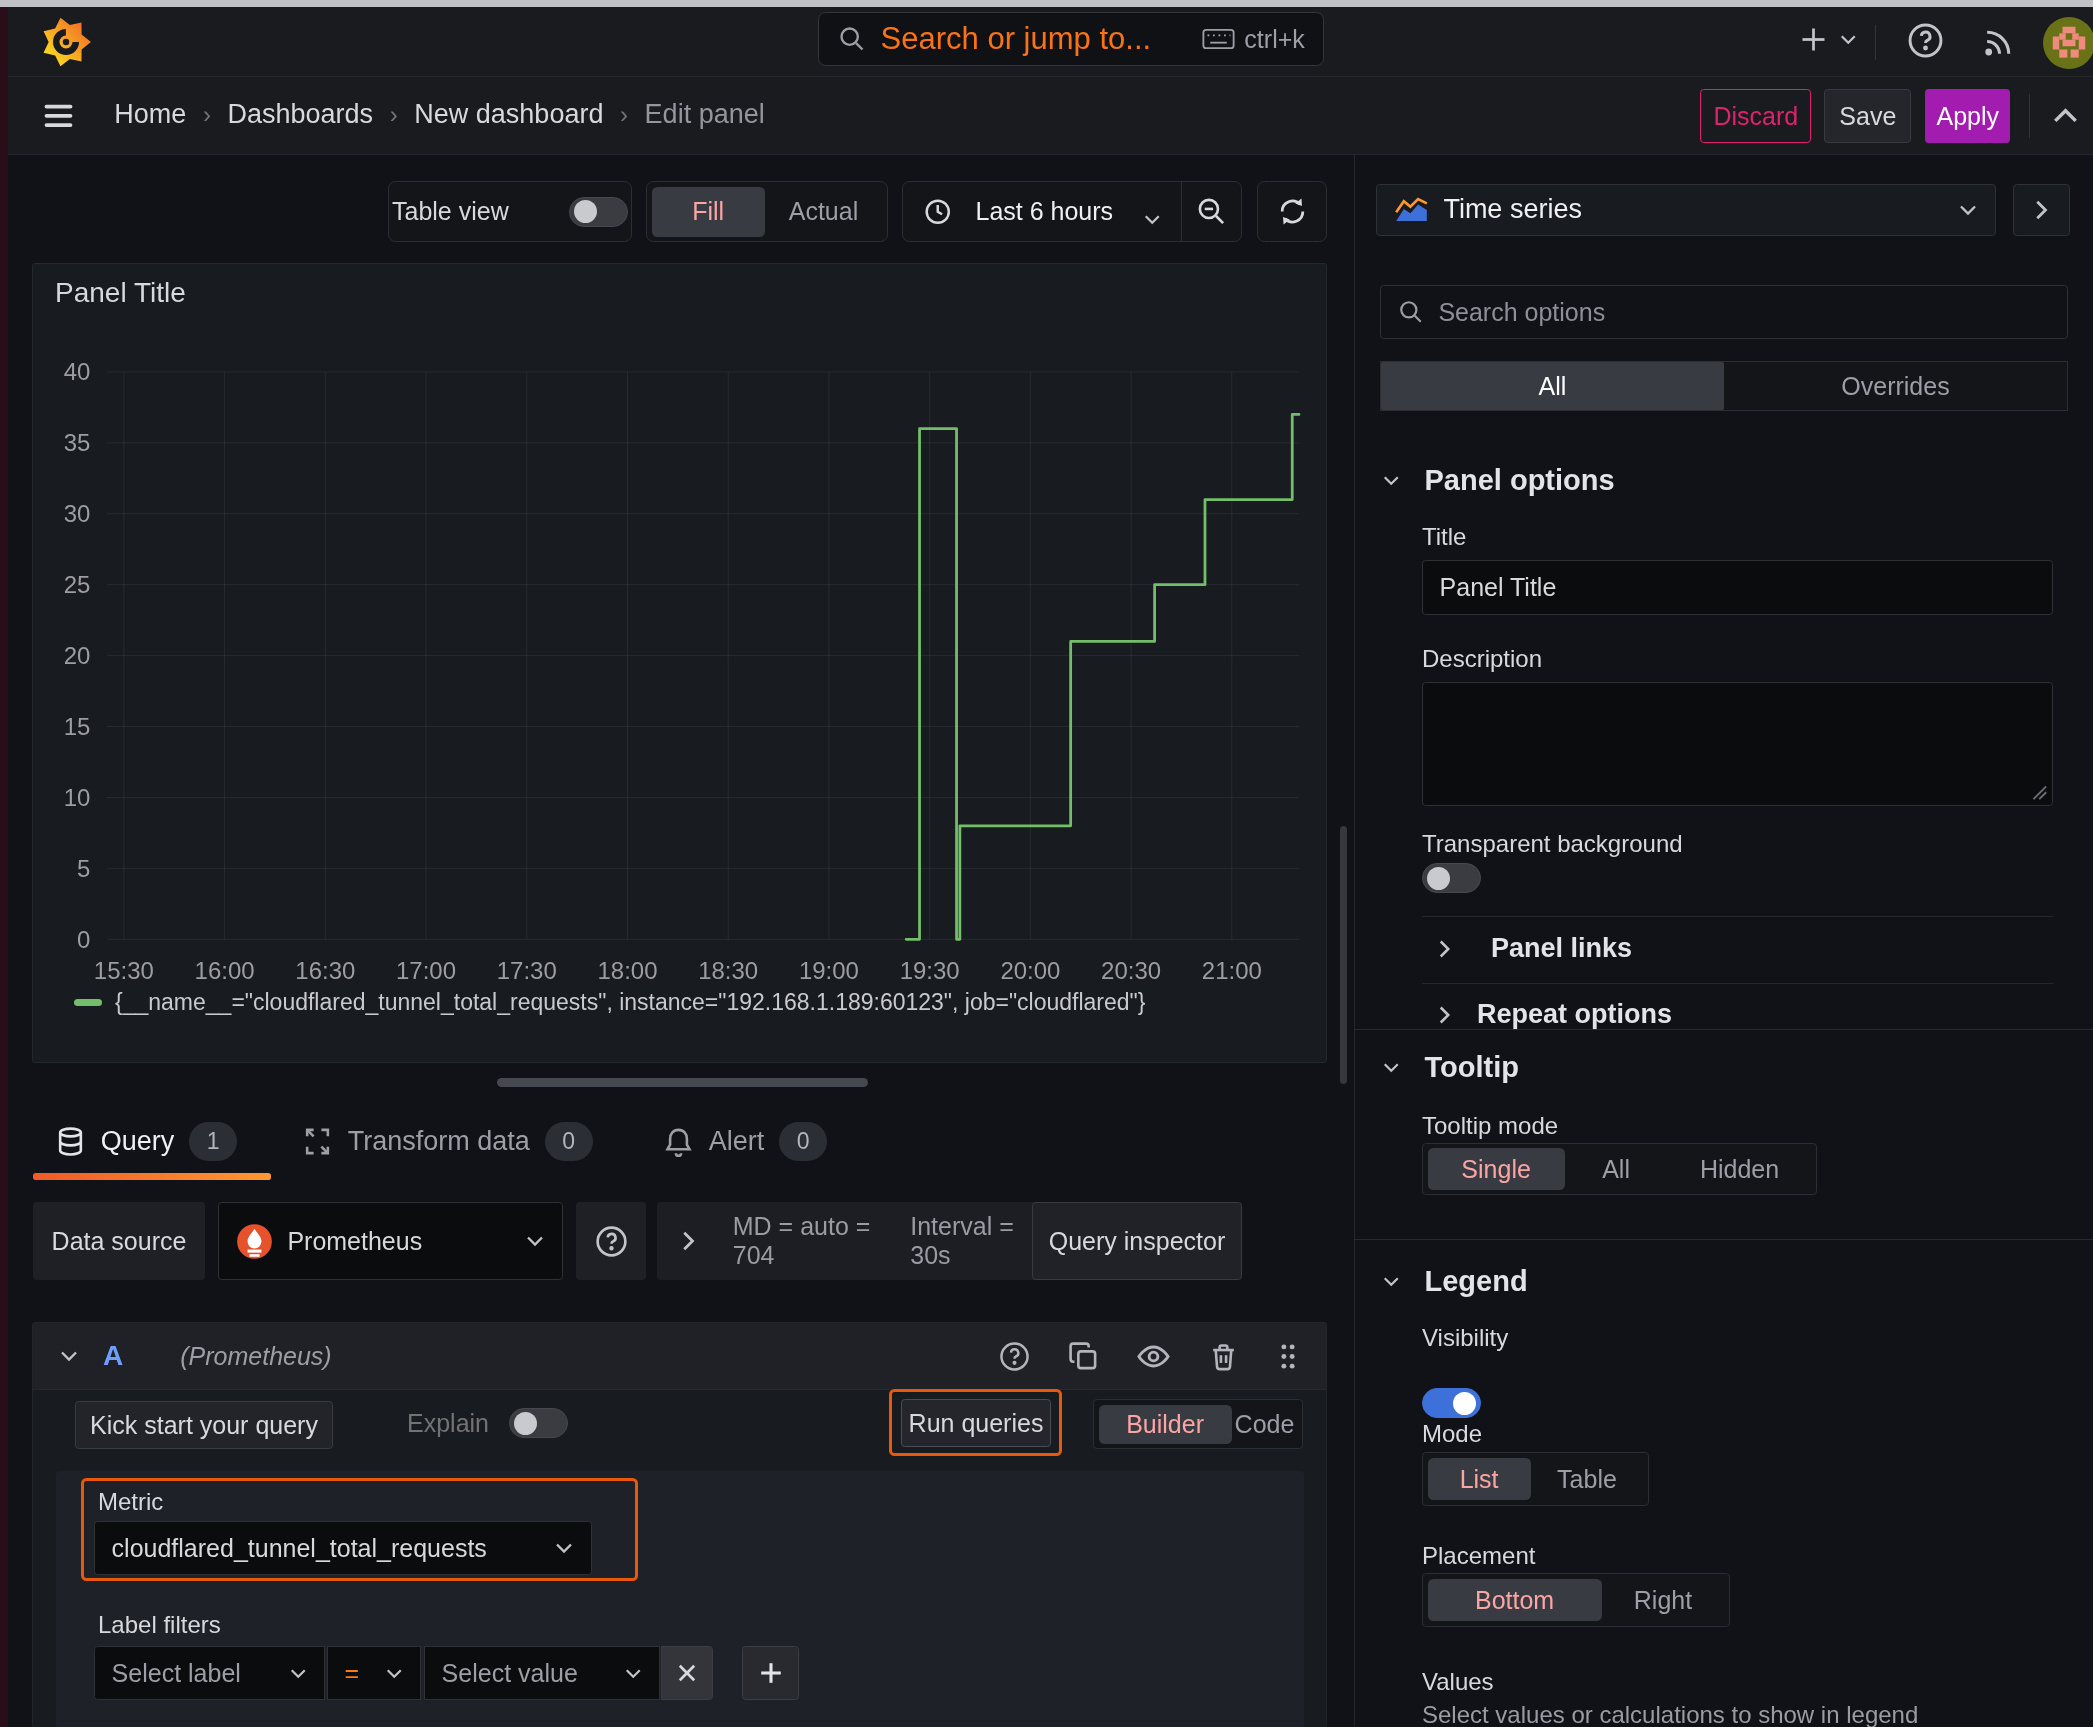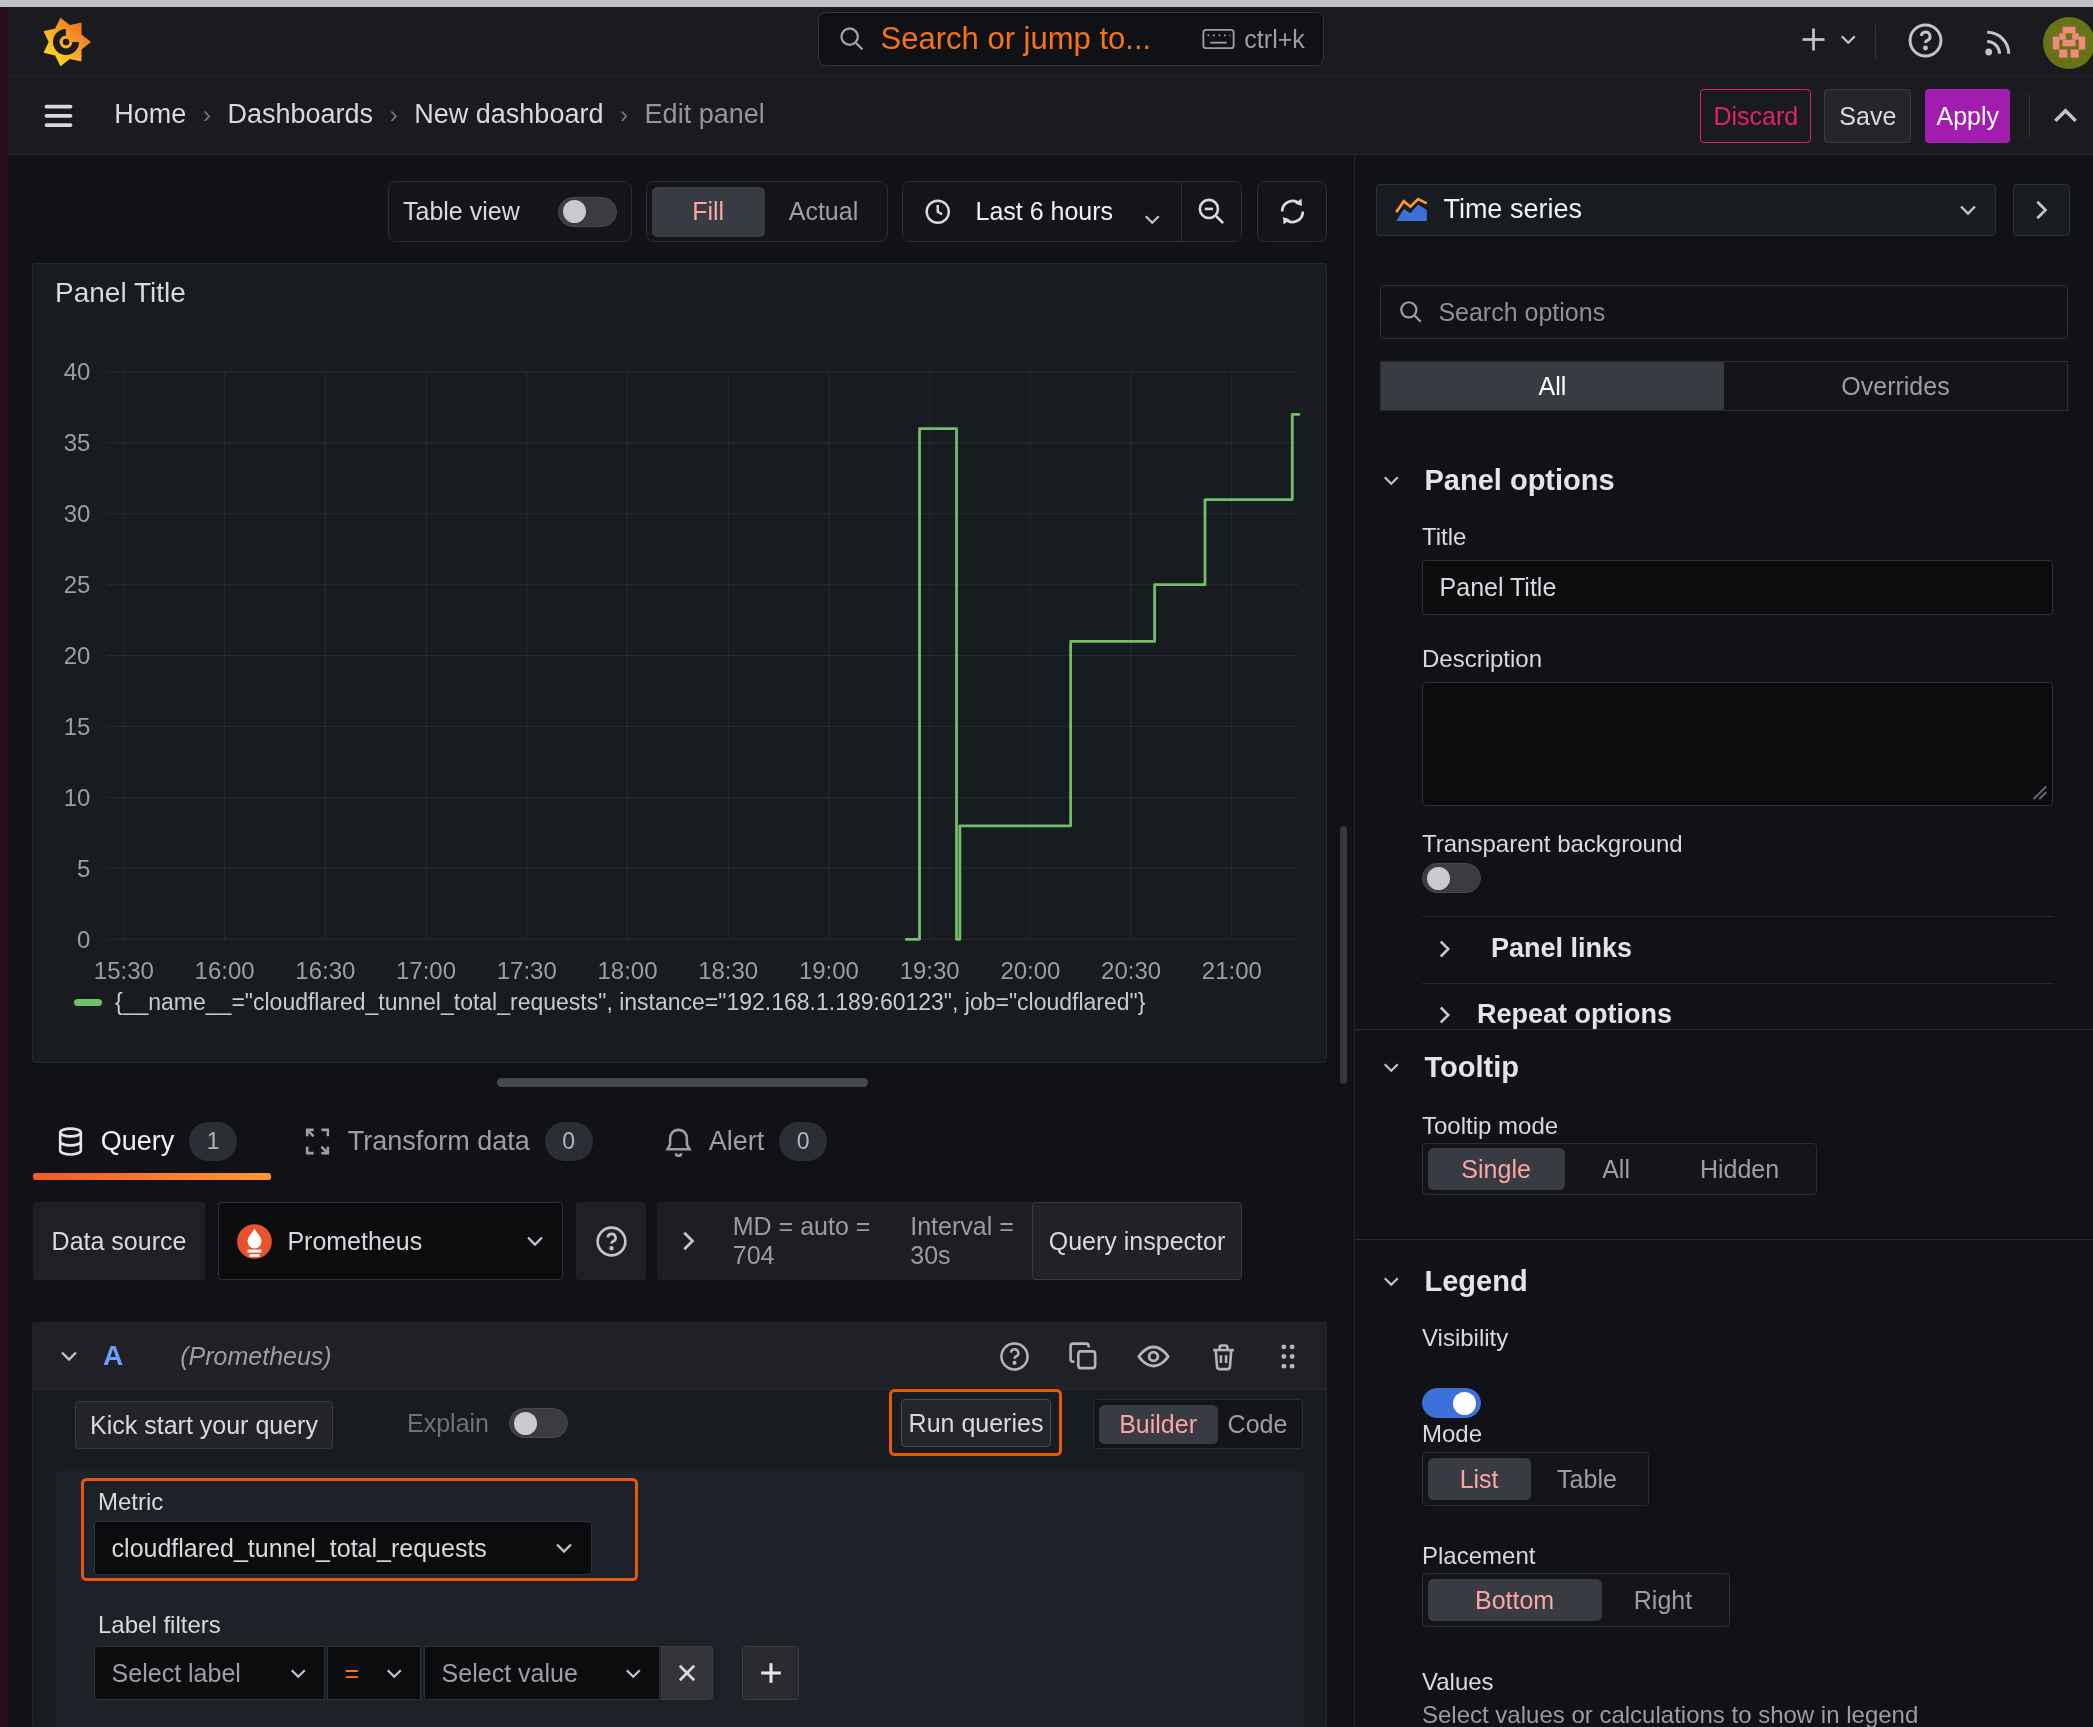--- a/index.html
+++ b/index.html
@@ -182,21 +182,21 @@
     <div class="abs btn btn-dark" style="left:1816px;top:12px;width:87px;height:54px">Save</div>
     <div class="abs btn btn-blue" style="left:1917px;top:12px;width:85px;height:54px">Apply</div>
     <div class="abs vdiv" style="left:2021px;top:16.6px;height:44px"></div>
     <div class="abs ico" style="left:2040px;top:22px">
       <svg width="35" height="35" viewBox="0 0 24 24" fill="none" stroke="#c3c4ca" stroke-width="2.4">
         <polyline points="5,15 12,8 19,15"></polyline>
         </svg>
     </div>
   </div>
 
-  <div class="abs group" style="left:388px;top:181px;width:244px;height:61px;justify-content:space-between;padding:0 14px">
+  <div class="abs group" style="left:388px;top:181px;width:244px;height:61px;justify-content:space-between;padding:0 3px">
     <span style="font-size:25px;color:#d8d9dd">Table view</span>
     <span class="toggle">
         <span class="knob"></span>
       </span>
   </div>
   <div class="abs group" style="left:646px;top:181px;width:242px;height:61px;padding:4.6px">
     <span class="seg-chip seg-on" style="width:113px;height:50px">Fill</span>
     <span class="seg-chip seg-off" style="flex:1;height:50px">Actual</span>
   </div>
   <div class="abs group" style="left:902px;top:181px;width:340px;height:61px">
@@ -413,21 +413,21 @@
     <div class="abs btn btn-dark" style="left:42px;top:78px;width:258px;height:48px;background:#22242a">Kick start your query</div>
     <div class="abs" style="left:374px;top:85px;display:flex;align-items:center;gap:20px">
       <span style="font-size:25px;color:#737373">Explain</span>
       <span class="toggle">
           <span class="knob"></span>
         </span>
     </div>
     <div class="abs hl-orange" style="left:856px;top:66px;width:173px;height:67px"></div>
     <div class="abs btn btn-dark" style="left:868px;top:76px;width:150px;height:48px;border-color:#4a4d55">Run queries</div>
     <div class="abs seg-box" style="left:1060px;top:76px;width:210px;height:50px">
-      <span class="seg-chip seg-on" style="width:119px;height:39px">Builder</span>
+      <span class="seg-chip seg-on" style="width:133px;height:39px">Builder</span>
       <span class="seg-chip seg-off" style="flex:1;height:39px">Code</span>
     </div>
 
     <div class="editor-surface">
       <div class="hl-orange" style="left:25px;top:7.4px;width:557px;height:103px"></div>
       <div class="abs lbl" style="left:42px;top:16.6px">Metric</div>
       <div class="abs sel" style="left:38px;top:50px;width:498px;height:54px">
         <span>cloudflared_tunnel_total_requests</span>
         <span class="cv ico">
           <svg width="20" height="14" viewBox="0 0 16 12" fill="none" stroke="#c3c4ca" stroke-width="2">

